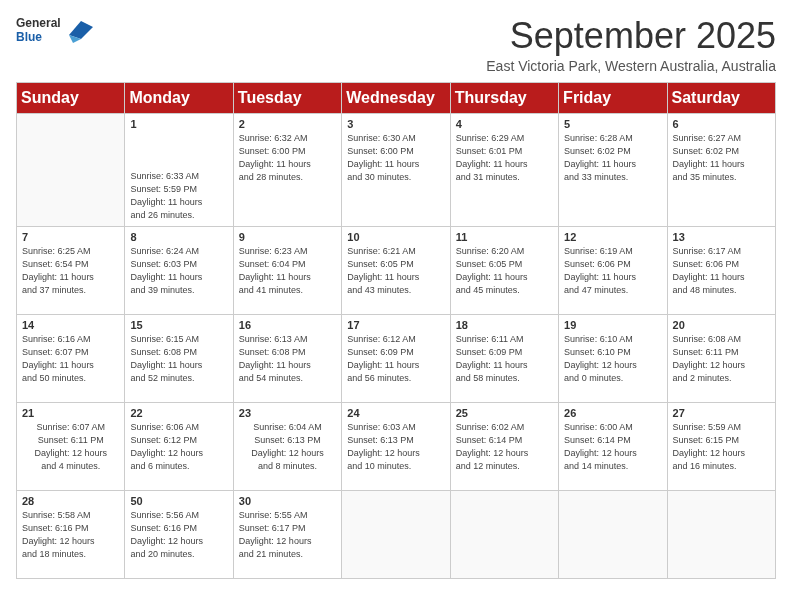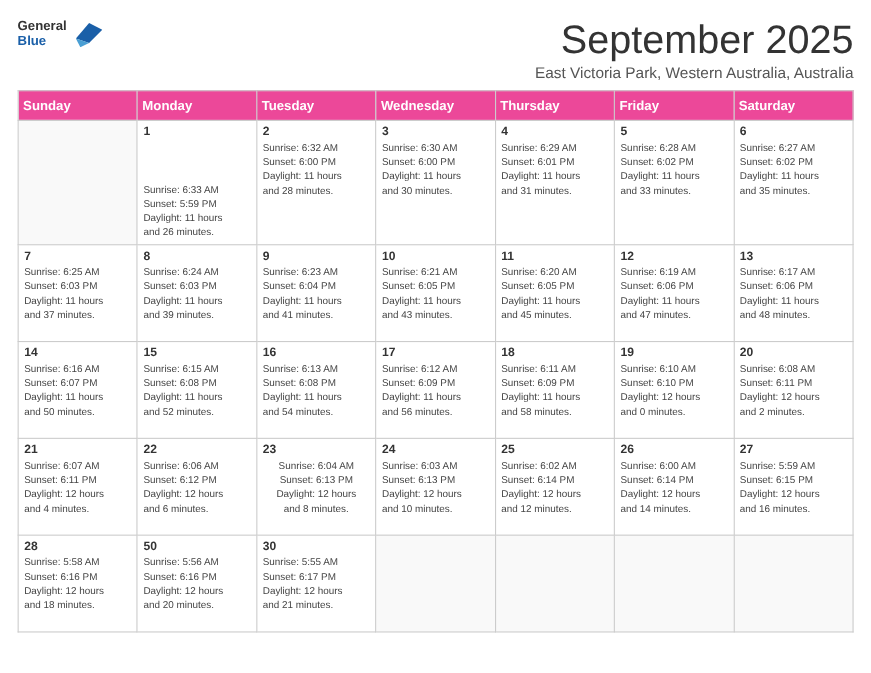--- a/index.html
+++ b/index.html
@@ -37,23 +37,23 @@
       font-size: 14px;
       color: #555;
       margin-top: 2px;
     }
     table {
       width: 100%;
       border-collapse: collapse;
       margin-top: 8px;
     }
     th {
-      background-color: #ec4899;
+      background-color: #b91c1c;
       color: #fff;
-      font-size: 12px;
+      font-size: 16px;
       font-weight: bold;
       padding: 6px 4px;
       text-align: left;
       border: 1px solid #ccc;
     }
     td {
       border: 1px solid #ccc;
       vertical-align: top;
       padding: 4px 5px;
       font-size: 9.5px;
@@ -150,21 +150,21 @@
           <div class="day-info" style="white-space: pre-line;">Sunrise: 6:27 AM
 Sunset: 6:02 PM
 Daylight: 11 hours
 and 35 minutes.</div>
         </td>
       </tr>
       <tr>
         <td>
           <span class="day-num">7</span>
           <div class="day-info" style="white-space: pre-line;">Sunrise: 6:25 AM
-Sunset: 6:03 PM
+Sunset: 6:54 PM
 Daylight: 11 hours
 and 37 minutes.</div>
         </td>
         <td>
           <span class="day-num">8</span>
           <div class="day-info" style="white-space: pre-line;">Sunrise: 6:24 AM
 Sunset: 6:03 PM
 Daylight: 11 hours
 and 39 minutes.</div>
         </td>
@@ -251,21 +251,21 @@
           <span class="day-num">20</span>
           <div class="day-info" style="white-space: pre-line;">Sunrise: 6:08 AM
 Sunset: 6:11 PM
 Daylight: 12 hours
 and 2 minutes.</div>
         </td>
       </tr>
       <tr>
         <td>
           <span class="day-num">21</span>
-          <div class="day-info" style="white-space: pre-line;">Sunrise: 6:07 AM
+          <div class="day-info" style="white-space: pre-line; text-align: center;">Sunrise: 6:07 AM
 Sunset: 6:11 PM
 Daylight: 12 hours
 and 4 minutes.</div>
         </td>
         <td>
           <span class="day-num">22</span>
           <div class="day-info" style="white-space: pre-line;">Sunrise: 6:06 AM
 Sunset: 6:12 PM
 Daylight: 12 hours
 and 6 minutes.</div>

